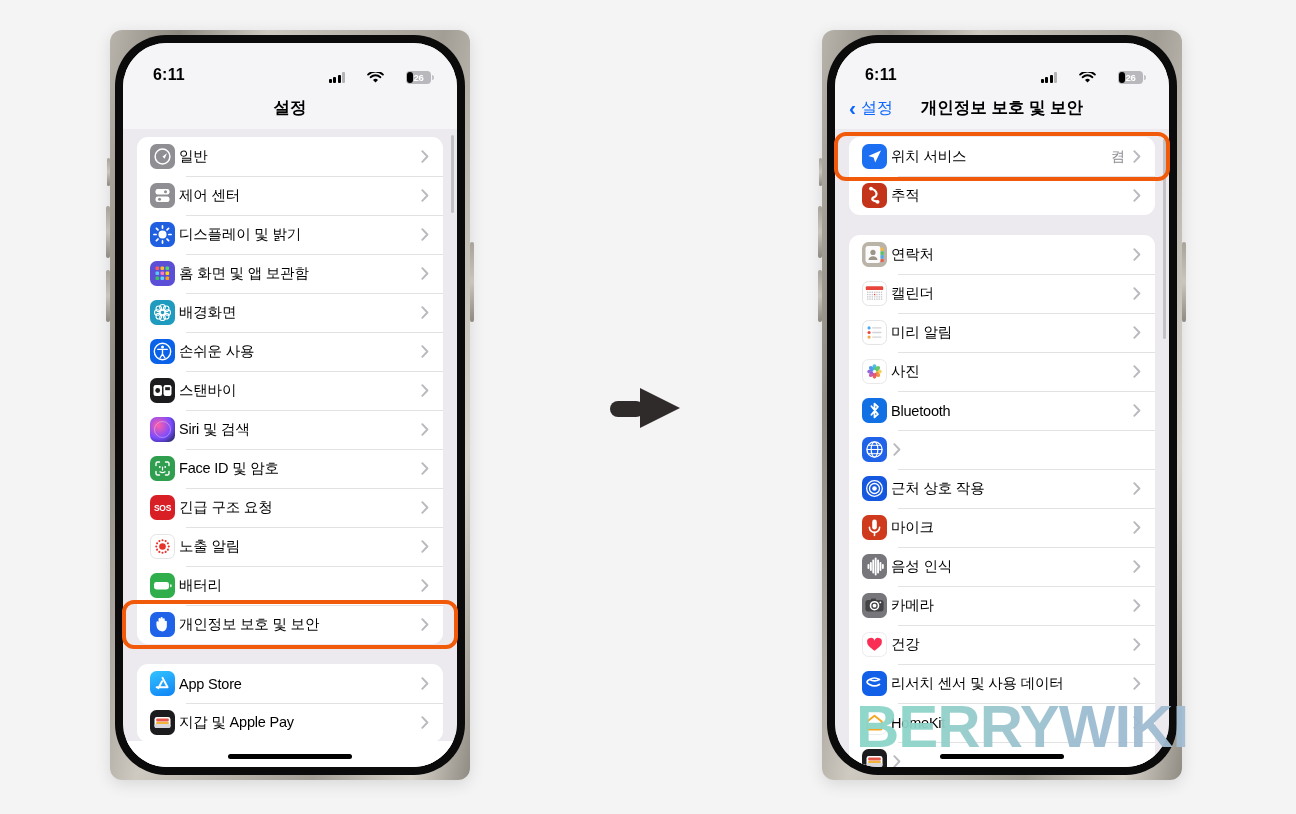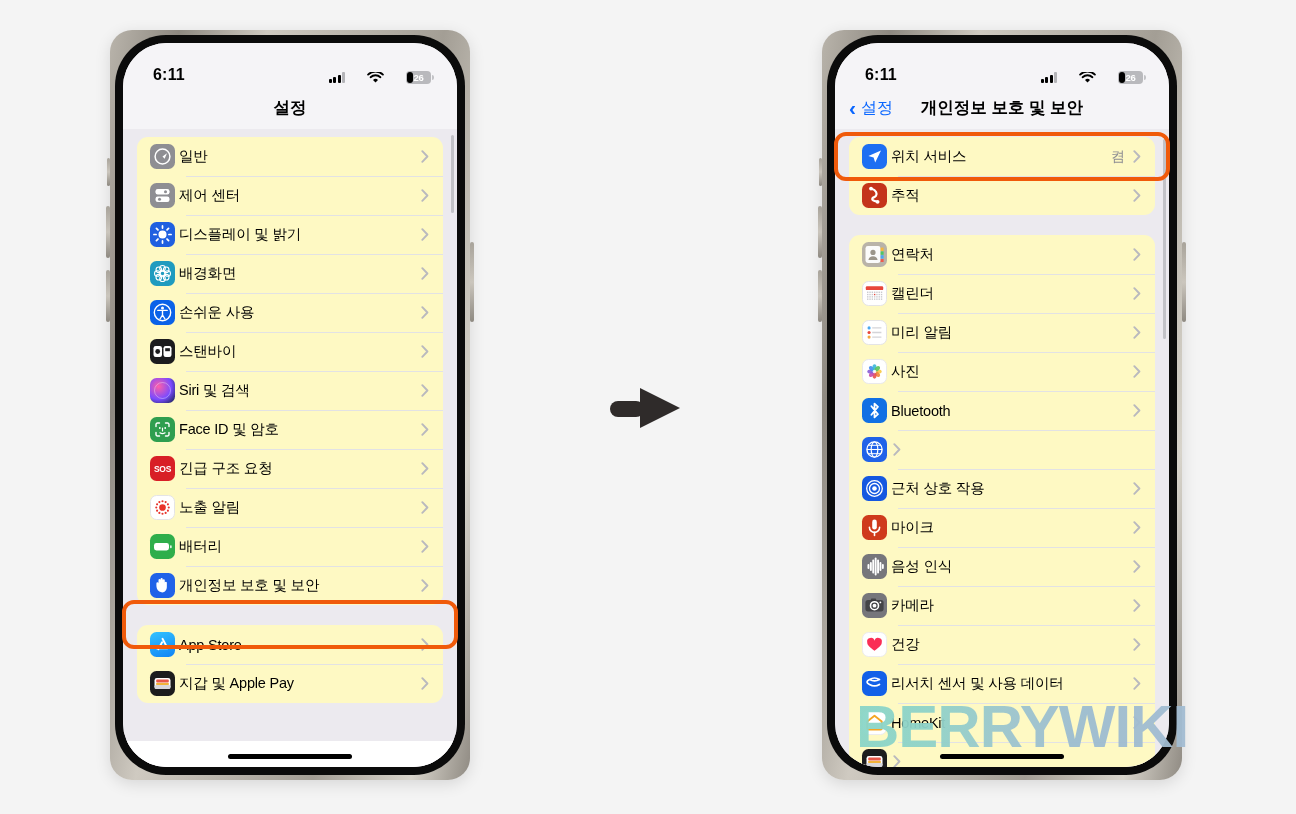--- a/index.html
+++ b/index.html
@@ -7,21 +7,21 @@
     width: 1296px; height: 814px;
     background: #f4f4f4;
     font-family: "Liberation Sans", "DejaVu Sans", sans-serif;
     overflow: hidden;
   }
   .stage { position: relative; width: 1296px; height: 814px; }
 
   
   .phone {
     position: absolute;
-    border-radius: 22px;
+    border-radius: 12px;
     background: linear-gradient(100deg,#b9b4ab 0%,#8e8981 14%,#cfcac1 32%,#a39e95 68%,#d8d4cb 88%,#8f8a82 100%);
     padding: 5px;
     box-shadow: 0 4px 16px rgba(0,0,0,.12);
   }
   .phone-inner {
     position: relative;
     width: 100%; height: 100%;
     border-radius: 51px;
     background: #0b0b0b;
     padding: 8px;
@@ -84,21 +84,21 @@
   .nav-back {
     position: absolute; left: 14px; top: 50%; transform: translateY(-50%);
     display:flex; align-items:center; gap:5px;
     color: #0a66ff; font-size: 16px;
   }
   .nav-back .chev { font-size: 21px; line-height: 1; font-weight: 600; margin-top:-2px;}
 
   
   .content { background:#eceaef; height: calc(100% - 86px); position:relative; overflow:hidden; }
   .group {
-    background: #fef9c3; margin: 0 14px 20px 14px;
+    background: #ffffff; margin: 0 14px 20px 14px;
     border-radius: 11px; overflow: hidden;
   }
   .group.first { margin-top: 8px; }
   .row {
     display: flex; align-items: center;
     height: 39px; padding-left: 13px; position: relative;
   }
   .row + .row::before {
     content:''; position:absolute; left: 49px; right:0; top:0;
     height:1px; background:#e2e2e4;
@@ -275,20 +275,41 @@
                   </svg>
                 </div>
                 <div class="label">디스플레이 및 밝기</div>
                 <div class="chev-r">
                   <svg width="8" height="13" viewBox="0 0 8 13">
                     <path d="M1.3 1.2 L6.4 6.5 L1.3 11.8" stroke="#b9b9be" stroke-width="1.9" fill="none" stroke-linecap="round" stroke-linejoin="round"></path>
                   </svg>
                 </div>
               </div>
               <div class="row">
+                <div class="icon ic-home">
+                  <svg width="25" height="25" viewBox="0 0 25 25">
+                    <rect x="5.5" y="5.5" width="3.6" height="3.6" rx="1" fill="#ff5f57"></rect>
+                    <rect x="10.5" y="5.5" width="3.6" height="3.6" rx="1" fill="#ffbd2e"></rect>
+                    <rect x="15.5" y="5.5" width="3.6" height="3.6" rx="1" fill="#4cd964"></rect>
+                    <rect x="5.5" y="10.5" width="3.6" height="3.6" rx="1" fill="#5ac8fa"></rect>
+                    <rect x="10.5" y="10.5" width="3.6" height="3.6" rx="1" fill="#ff7ab6"></rect>
+                    <rect x="15.5" y="10.5" width="3.6" height="3.6" rx="1" fill="#ffd60a"></rect>
+                    <rect x="5.5" y="15.5" width="3.6" height="3.6" rx="1" fill="#34c759"></rect>
+                    <rect x="10.5" y="15.5" width="3.6" height="3.6" rx="1" fill="#64d2ff"></rect>
+                    <rect x="15.5" y="15.5" width="3.6" height="3.6" rx="1" fill="#ff9f0a"></rect>
+                  </svg>
+                </div>
+                <div class="label">홈 화면 및 앱 보관함</div>
+                <div class="chev-r">
+                  <svg width="8" height="13" viewBox="0 0 8 13">
+                    <path d="M1.3 1.2 L6.4 6.5 L1.3 11.8" stroke="#b9b9be" stroke-width="1.9" fill="none" stroke-linecap="round" stroke-linejoin="round"></path>
+                  </svg>
+                </div>
+              </div>
+              <div class="row">
                 <div class="icon ic-wall">
                   <svg width="25" height="25" viewBox="0 0 25 25">
                     <circle cx="12.5" cy="12.5" r="2.6" fill="none" stroke="#fff" stroke-width="1.2"></circle>
                     <circle cx="17.7" cy="12.5" r="2.8" fill="none" stroke="#fff" stroke-width="1.1"></circle>
                     <circle cx="16.176955262170047" cy="16.176955262170047" r="2.8" fill="none" stroke="#fff" stroke-width="1.1"></circle>
                     <circle cx="12.5" cy="17.7" r="2.8" fill="none" stroke="#fff" stroke-width="1.1"></circle>
                     <circle cx="8.823044737829953" cy="16.176955262170047" r="2.8" fill="none" stroke="#fff" stroke-width="1.1"></circle>
                     <circle cx="7.3" cy="12.5" r="2.8" fill="none" stroke="#fff" stroke-width="1.1"></circle>
                     <circle cx="8.823044737829953" cy="8.823044737829953" r="2.8" fill="none" stroke="#fff" stroke-width="1.1"></circle>
                     <circle cx="12.499999999999998" cy="7.3" r="2.8" fill="none" stroke="#fff" stroke-width="1.1"></circle>

